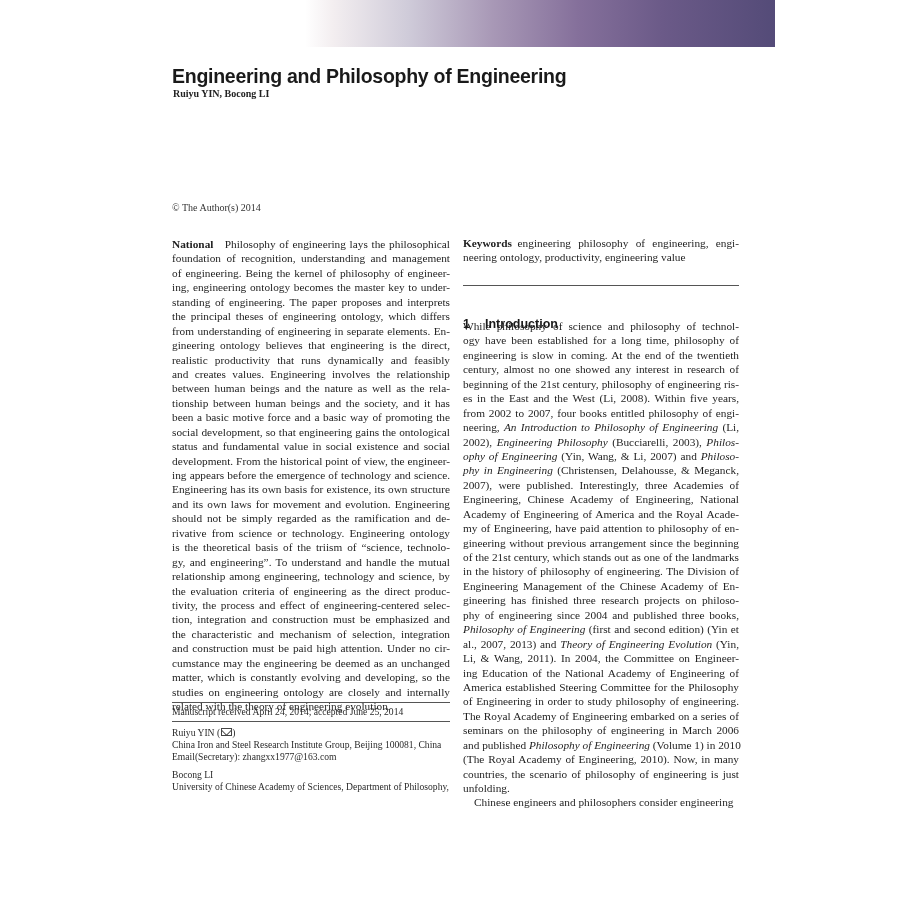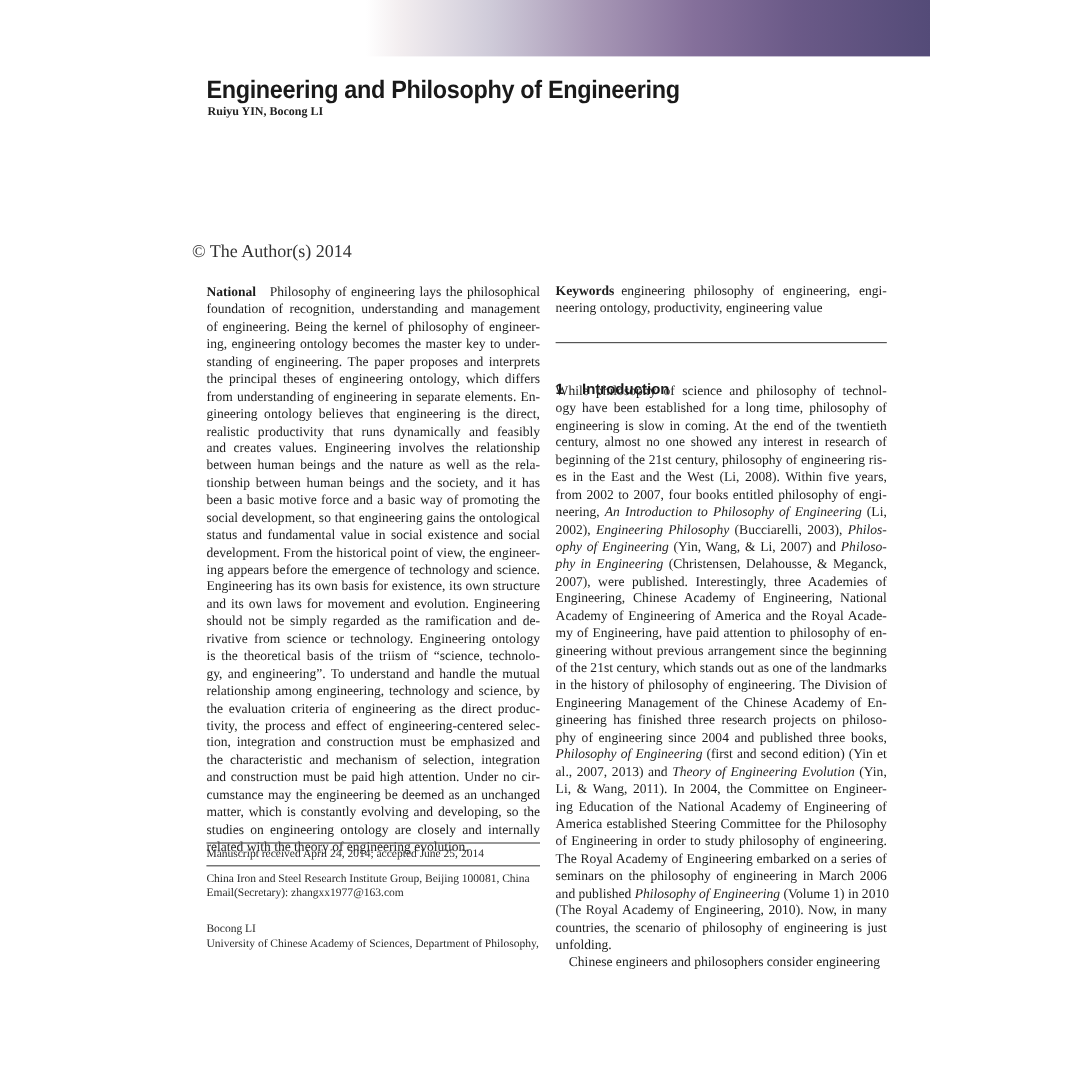--- a/index.html
+++ b/index.html
@@ -41,23 +41,23 @@
       position: absolute;
       left: 173px;
       top: 88px;
       font-weight: bold;
       font-size: 10px;
       color: #222;
       white-space: nowrap;
     }
     .copyright {
       position: absolute;
-      left: 160px;
+      left: 172px;
       top: 202px;
-      font-size: 15px;
+      font-size: 10px;
       color: #333;
       white-space: nowrap;
     }
     .col {
       position: absolute;
       font-size: 11.3px;
       line-height: 14.45px;
       text-align: justify;
       color: #1e1e1e;
     }
@@ -234,20 +234,21 @@
     <span class="line"><span>countries, the scenario of philosophy of engineering is just</span></span>
     <span class="line last"><span>unfolding.</span></span>
     <span class="line last indent"><span>Chinese engineers and philosophers consider engineering</span></span>
   </div>
 
 <div class="rule" style="left:172px; top:702px; width:278px;"></div>
 <div class="fn" style="top:706px;">Manuscript received April 24, 2014; accepted June 25, 2014</div>
 <div class="rule" style="left:172px; top:721px; width:278px;"></div>
 
 <div class="fn" style="top:727px;">
+  <div><span>Ruiyu YIN</span> (<span class="mail-icon"></span>)</div>
   <div>China Iron and Steel Research Institute Group, Beijing 100081, China</div>
   <div>Email(Secretary): zhangxx1977@163.com</div>
 </div>
 
 <div class="fn" style="top:769px;">
   <div>Bocong LI</div>
   <div>University of Chinese Academy of Sciences, Department of Philosophy,</div>
 </div>
 
 </body></html>

